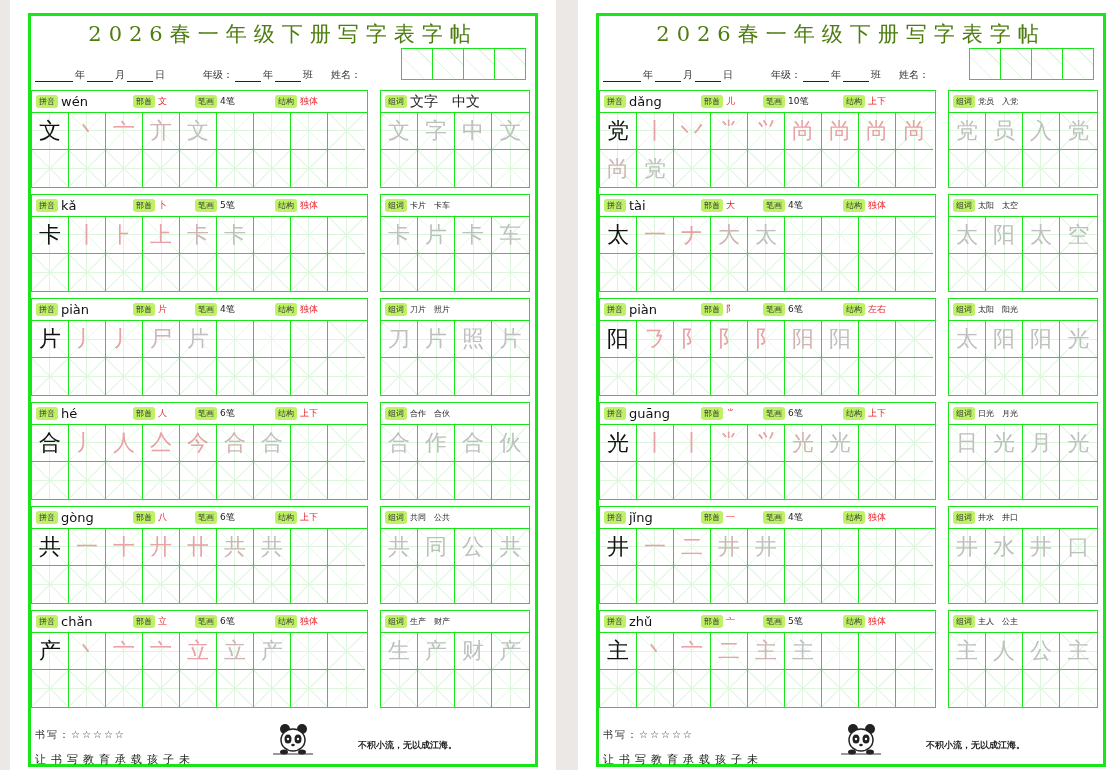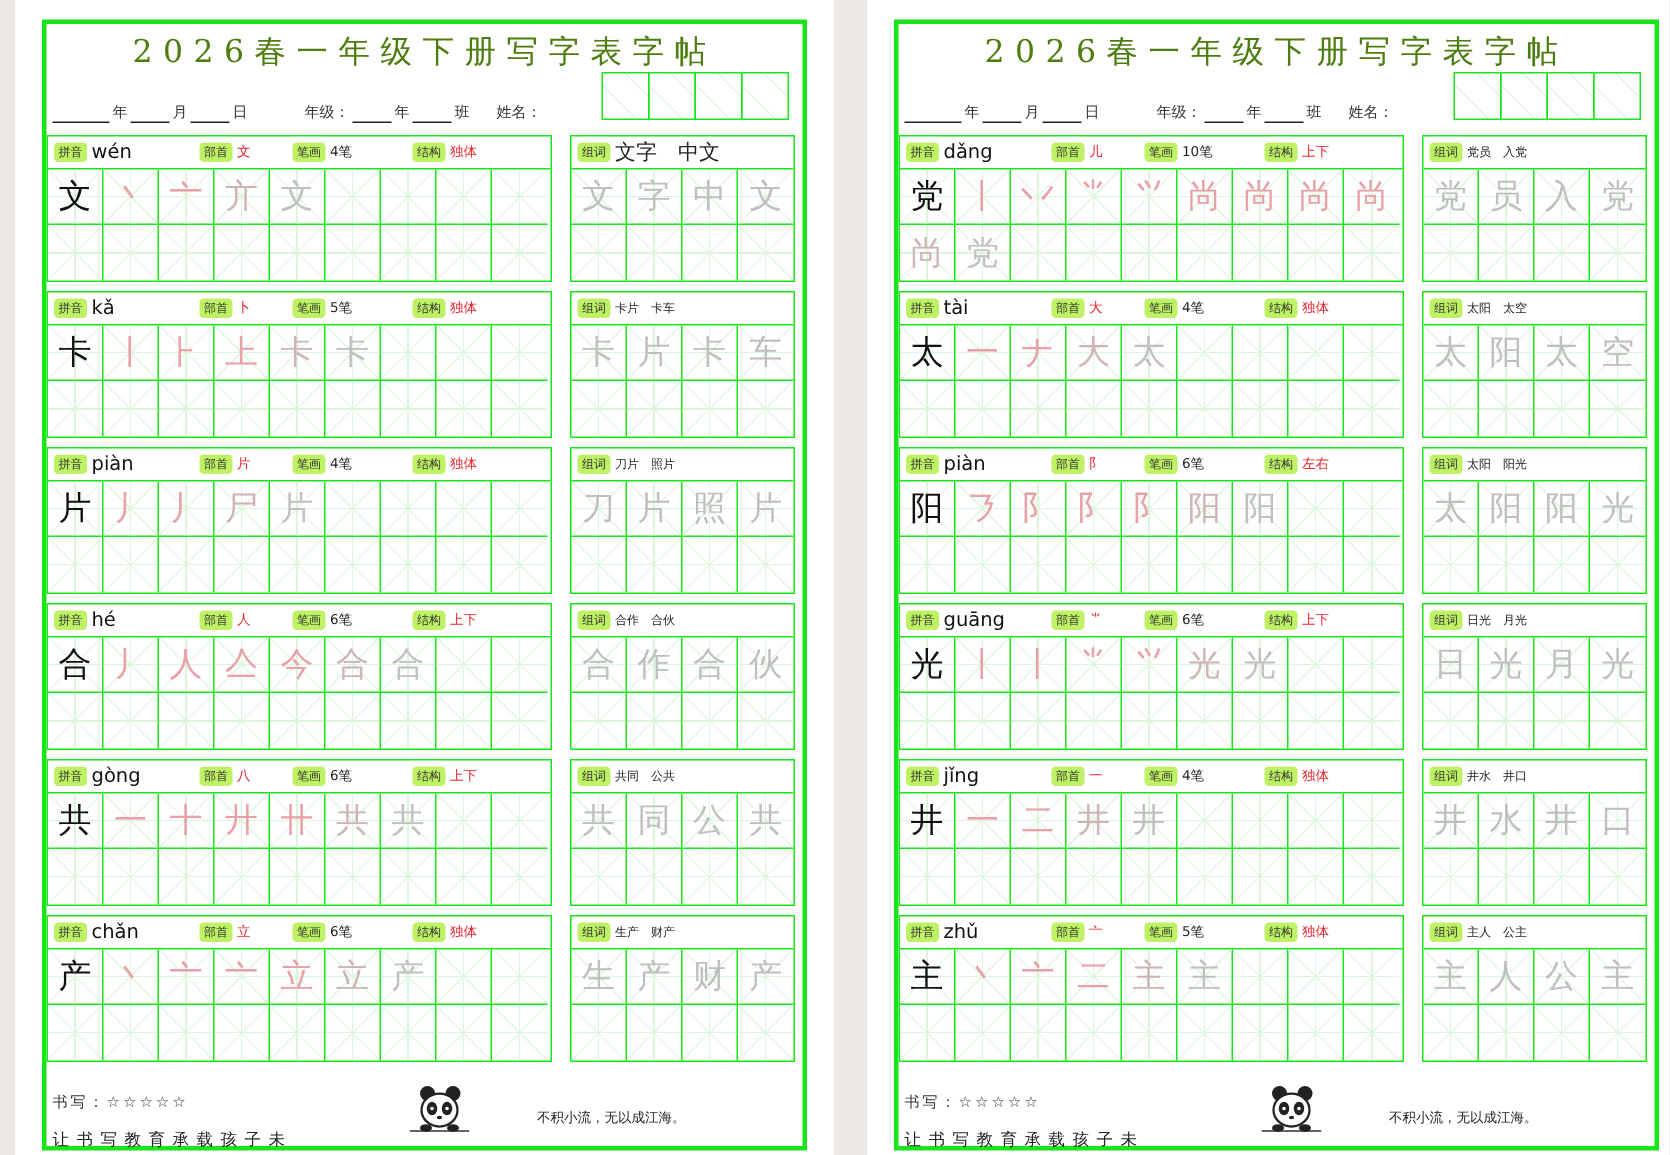--- a/index.html
+++ b/index.html
@@ -32,21 +32,21 @@
       linear-gradient(45deg, transparent calc(50% - 0.5px), #e6f8e6 calc(50% - 0.5px), #e6f8e6 calc(50% + 0.5px), transparent calc(50% + 0.5px)),
       linear-gradient(-45deg, transparent calc(50% - 0.5px), #e6f8e6 calc(50% - 0.5px), #e6f8e6 calc(50% + 0.5px), transparent calc(50% + 0.5px)); }
   .cell span { position: relative; }
   .cell.last-col { border-right: none; }
   .cell.last-row { border-bottom: none; }
   .cell .model { color: #111; }
   .cell .stroke { color: #e9a0a6; }
   .cell .trace { color: #bfbfbf; }
   .footer-rating { position: absolute; left: 4px; top: 712px; font-size: 10px; color: #333; letter-spacing: 2px; }
   .footer-slogan { position: absolute; left: 4px; top: 736px; font-size: 11px; color: #222; letter-spacing: 5px; font-family: "DejaVu Serif", serif; }
-  .footer-quote { position: absolute; left: 327px; top: 723px; font-size: 9px; color: #222; font-family: "DejaVu Serif", serif; }
+  .footer-quote { position: absolute; left: 327px; top: 723px; font-size: 9px; color: #222; font-family: "DejaVu Serif", serif; font-weight: bold; }
   .panda { position: absolute; left: 242px; top: 705px; width: 40px; height: 40px; }
   .scroll-gap { position: absolute; left: 556px; top: 0; width: 22px; height: 770px; background: #ebe8e6; }
 </style>
 </head>
 <body>
 
 <div class="viewer" id="viewer">
   <div class="scroll-gap"></div>
 <div class="page p1">
       <div class="frame">

